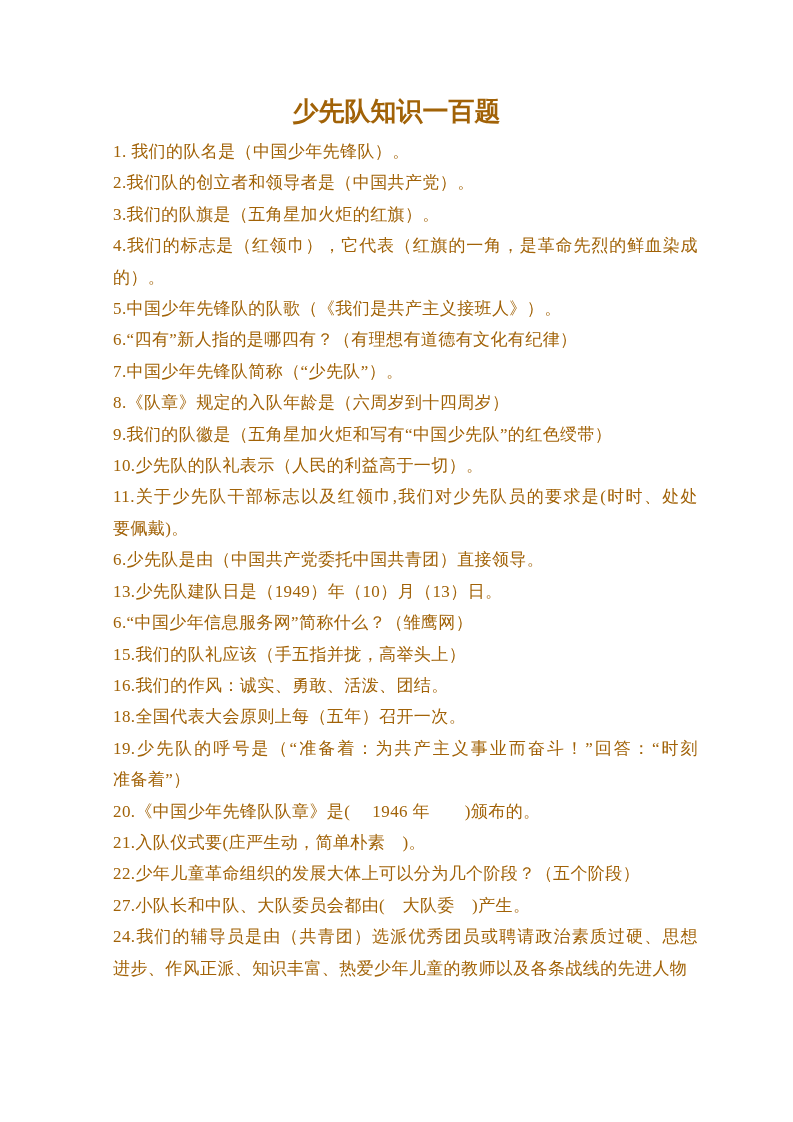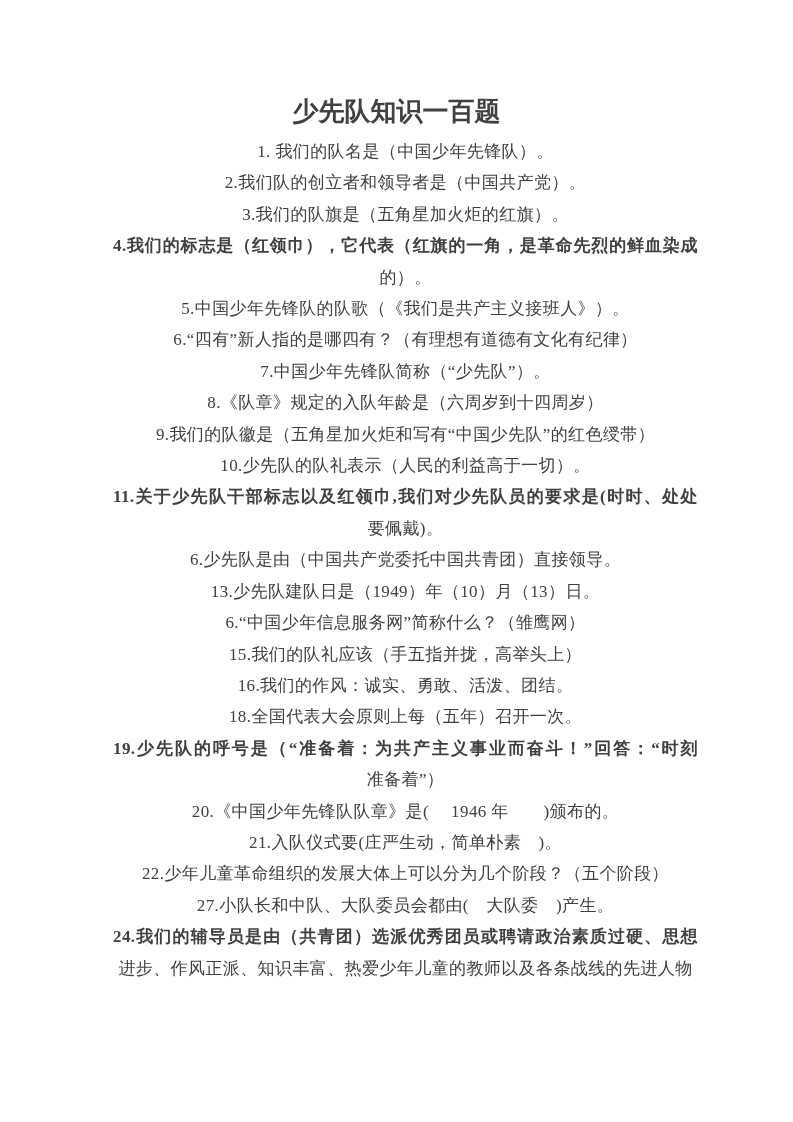--- a/index.html
+++ b/index.html
@@ -12,44 +12,42 @@
     height: 1122px;
     overflow: hidden;
   }
   .page {
     box-sizing: border-box;
     width: 793px;
     height: 1122px;
     background: #ffffff;
     padding: 96px 95px 0 113px;
     font-family: "Liberation Serif", "DejaVu Serif", serif;
-    color: #404040;
+    color: #a16207;
   }
   .title {
     font-size: 26px;
     line-height: 31px;
     font-weight: bold;
     text-align: center;
     margin: 0 -95px 9px -113px;
   }
   .q {
     margin: 0;
     padding: 0;
     font-size: 17px;
     line-height: 31.4px;
     letter-spacing: 0.4px;
   }
   .ln {
     display: block;
     white-space: pre-wrap;
-    text-align: center;
   }
   .jl {
     text-align-last: justify;
-    font-weight: bold;
   }
 </style>
 </head>
 <body>
 
 <div class="page">
   <h1 class="title">少先队知识一百题</h1>
 
   <div class="content">
     <p class="q">

